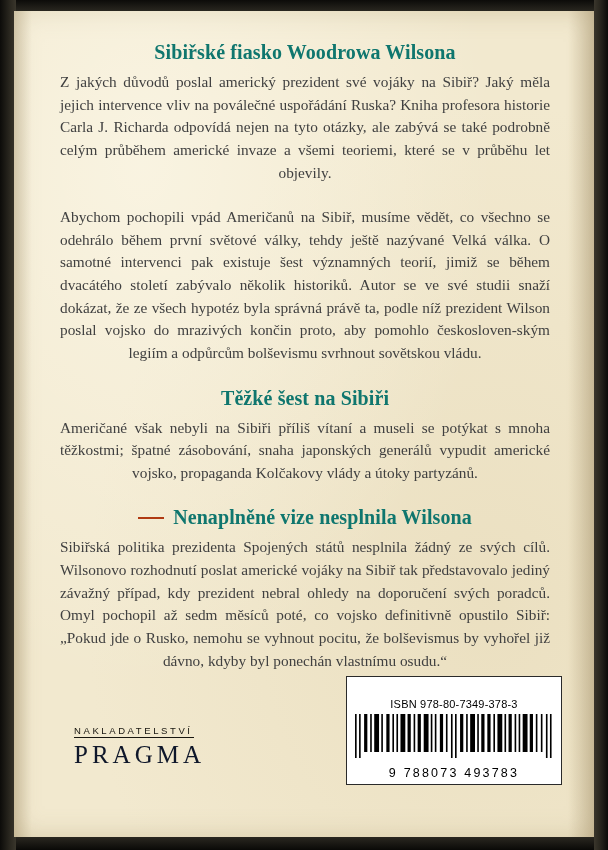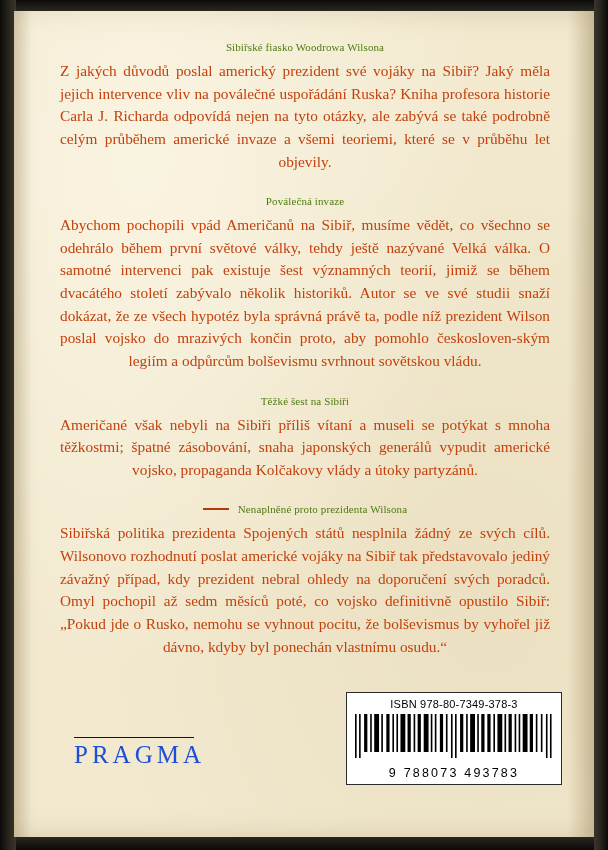--- a/index.html
+++ b/index.html
@@ -87,39 +87,39 @@
     left: 46px;
     top: 30px;
     width: 490px;
     text-align: center;
   }
 
   .section {
     margin-bottom: 22px;
   }
   .section-heading {
-    color: #4d7c0f;
-    font-weight: normal;
-    font-size: 11px;
+    color: #0f766e;
+    font-weight: bold;
+    font-size: 20px;
     letter-spacing: 0.1px;
     margin-bottom: 7px;
     position: relative;
   }
   .section-heading .rule {
     display: inline-block;
     width: 26px;
     height: 1.5px;
     background: #b03a12;
     vertical-align: middle;
     margin-right: 9px;
     position: relative;
     top: -2px;
   }
   .section-body {
-    color: #c2410c;
+    color: #404040;
     font-size: 15.3px;
     line-height: 1.48;
     text-align: justify;
     text-align-last: center;
     -moz-text-align-last: center;
     hyphens: manual;
   }
 
   
   #publisher {
@@ -139,32 +139,32 @@
   #publisher-rule {
     width: 120px;
     height: 1.5px;
     background: #17150f;
     margin-bottom: 3px;
   }
   #publisher-name {
     font-family: "Liberation Serif", serif;
     font-size: 25px;
     letter-spacing: 4px;
-    color: #1d4ed8;
+    color: #0f172a;
   }
 
   
   #barcode-block {
     position: absolute;
     right: 32px;
     bottom: 52px;
     width: 216px;
     background: #ffffff;
     border: 1px solid #2a2a2a;
-    padding: 5px 6px 4px 6px;
+    padding: 21px 6px 4px 6px;
     box-sizing: border-box;
     text-align: center;
   }
   #isbn-text {
     font-family: "Liberation Sans", sans-serif;
     font-size: 11px;
     color: #000;
     letter-spacing: 0.2px;
     margin-bottom: 4px;
   }
@@ -199,43 +199,41 @@
     <div id="blurb">
 
       <div class="section">
         <div class="section-heading">
           <span>Sibiřské fiasko Woodrowa Wilsona</span>
         </div>
         <div class="section-body">Z jakých důvodů poslal americký prezident své vojáky na Sibiř? Jaký měla jejich intervence vliv na poválečné uspořádání Ruska? Kniha profesora historie Carla J. Richarda odpovídá nejen na tyto otázky, ale zabývá se také podrobně celým průběhem americké invaze a všemi teoriemi, které se v průběhu let objevily.</div>
       </div>
 
       <div class="section">
-        <div class="section-heading">
-          <span>Poválečná invaze</span>
-        </div>
         <div class="section-body">Abychom pochopili vpád Američanů na Sibiř, musíme vědět, co všechno se odehrálo během první světové války, tehdy ještě nazývané Velká válka. O samotné intervenci pak existuje šest významných teorií, jimiž se během dvacátého století zabývalo několik historiků. Autor se ve své studii snaží dokázat, že ze všech hypotéz byla správná právě ta, podle níž prezident Wilson poslal vojsko do mrazivých končin proto, aby pomohlo českosloven-ským legiím a odpůrcům bolševismu svrhnout sovětskou vládu.</div>
       </div>
 
       <div class="section">
         <div class="section-heading">
           <span>Těžké šest na Sibiři</span>
         </div>
         <div class="section-body">Američané však nebyli na Sibiři příliš vítaní a museli se potýkat s mnoha těžkostmi; špatné zásobování, snaha japonských generálů vypudit americké vojsko, propaganda Kolčakovy vlády a útoky partyzánů.</div>
       </div>
 
       <div class="section">
         <div class="section-heading">
-          <span class="rule"></span><span>Nenaplněné proto prezidenta Wilsona</span>
+          <span class="rule"></span><span>Nenaplněné vize nesplnila Wilsona</span>
         </div>
         <div class="section-body">Sibiřská politika prezidenta Spojených států nesplnila žádný ze svých cílů. Wilsonovo rozhodnutí poslat americké vojáky na Sibiř tak představovalo jediný závažný případ, kdy prezident nebral ohledy na doporučení svých poradců. Omyl pochopil až sedm měsíců poté, co vojsko definitivně opustilo Sibiř: „Pokud jde o Rusko, nemohu se vyhnout pocitu, že bolševismus by vyhořel již dávno, kdyby byl ponechán vlastnímu osudu.“</div>
       </div>
 
     </div>
 
     <div id="publisher">
+      <div id="publisher-kicker">NAKLADATELSTVÍ</div>
       <div id="publisher-rule"></div>
       <div id="publisher-name">PRAGMA</div>
     </div>
 
     <div id="barcode-block">
       <div id="isbn-text">ISBN 978-80-7349-378-3</div>
       <svg id="barcode-bars" viewBox="0 0 200 44" preserveAspectRatio="none">
         <rect x="0" y="0" width="200" height="44" fill="#ffffff"></rect>
         <g fill="#000000">
           <rect x="2" y="0" width="1.6" height="44"></rect>

